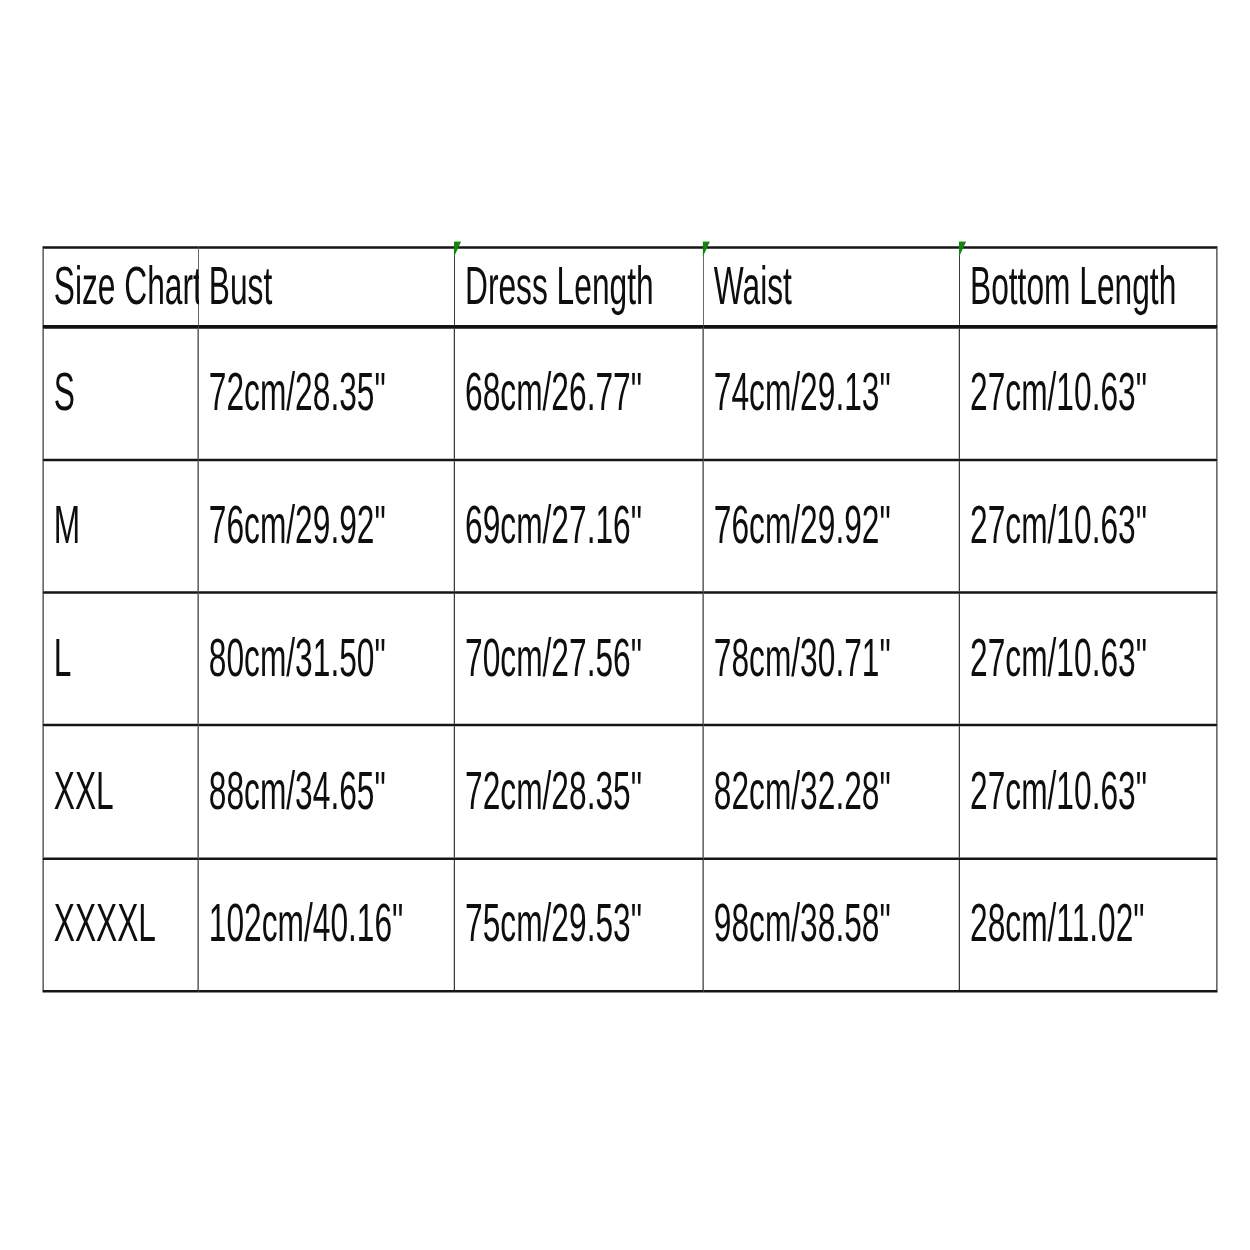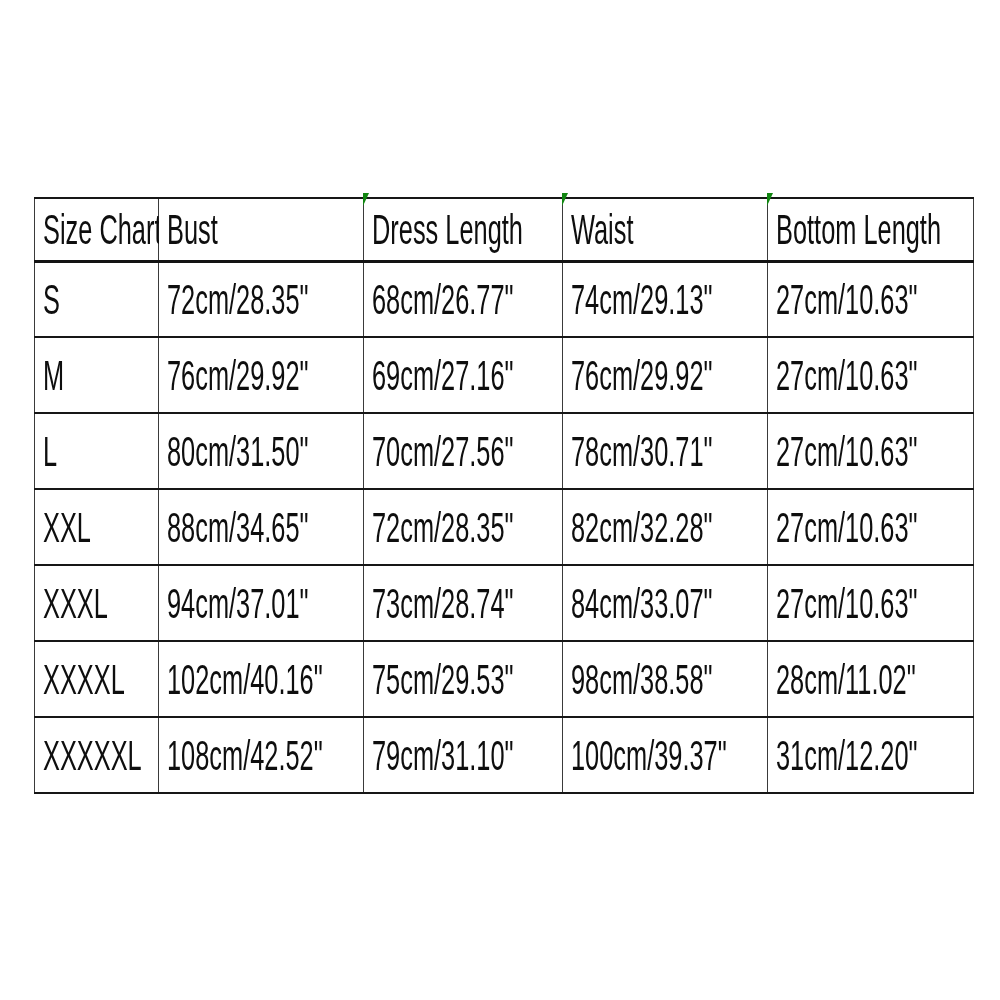--- a/index.html
+++ b/index.html
@@ -127,36 +127,22 @@
           <td><span class="cond">27cm/10.63"</span></td>
         </tr>
         <tr>
           <td><span class="cond">XXL</span></td>
           <td><span class="cond">88cm/34.65"</span></td>
           <td><span class="cond">72cm/28.35"</span></td>
           <td><span class="cond">82cm/32.28"</span></td>
           <td><span class="cond">27cm/10.63"</span></td>
         </tr>
         <tr>
-          <td><span class="cond">XXXL</span></td>
-          <td><span class="cond">94cm/37.01"</span></td>
-          <td><span class="cond">73cm/28.74"</span></td>
-          <td><span class="cond">84cm/33.07"</span></td>
-          <td><span class="cond">27cm/10.63"</span></td>
-        </tr>
-        <tr>
           <td><span class="cond">XXXXL</span></td>
           <td><span class="cond">102cm/40.16"</span></td>
           <td><span class="cond">75cm/29.53"</span></td>
           <td><span class="cond">98cm/38.58"</span></td>
           <td><span class="cond">28cm/11.02"</span></td>
-        </tr>
-        <tr>
-          <td><span class="cond">XXXXXL</span></td>
-          <td><span class="cond">108cm/42.52"</span></td>
-          <td><span class="cond">79cm/31.10"</span></td>
-          <td><span class="cond">100cm/39.37"</span></td>
-          <td><span class="cond">31cm/12.20"</span></td>
         </tr>
       </tbody>
     </table>
   </div>
 </div>
 
 </body></html>

